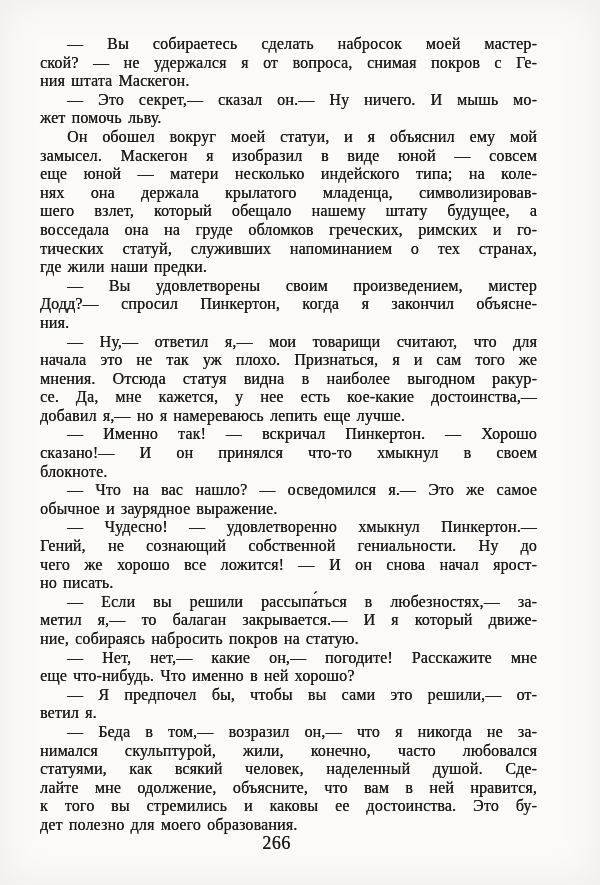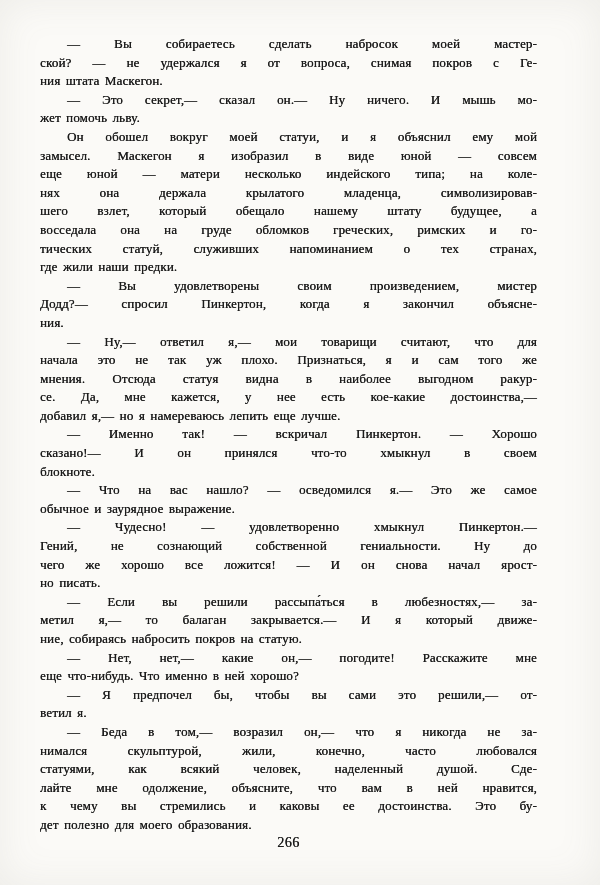--- a/index.html
+++ b/index.html
@@ -21,21 +21,21 @@
     position: absolute;
     left: 40px;
     top: 35px;
     width: 497px;
   }
   .para {
     margin: 0;
     padding: 0;
   }
   .line {
-    font-size: 13px;
+    font-size: 16px;
     line-height: 18.6px;
     height: 18.6px;
     text-align: justify;
     text-align-last: justify;
     word-spacing: 2px;
     letter-spacing: 0.15px;
     white-space: nowrap;
     text-shadow: 0.25px 0 0 currentColor;
     overflow: visible;
     font-family: Liberation Serif, serif;
@@ -43,24 +43,24 @@
   .line.last {
     text-align: left;
     text-align-last: left;
   }
   .para .line:first-child {
     text-indent: 27px;
   }
   .page-number {
     position: absolute;
     top: 833px;
-    left: 40px;
+    left: 28px;
     width: 497px;
     text-align: center;
-    font-size: 14px;
+    font-size: 18px;
     line-height: 20px;
     letter-spacing: 0.5px;
     text-shadow: 0.25px 0 0 currentColor;
   }
 </style>
 </head>
 <body>
 
 <div class="page">
   <div class="text-block" id="text-block">
@@ -121,18 +121,18 @@
       </div>
       <div class="para">
         <div class="line">— Я предпочел бы, чтобы вы сами это решили,— от-</div>
         <div class="line last">ветил я.</div>
       </div>
       <div class="para">
         <div class="line">— Беда в том,— возразил он,— что я никогда не за-</div>
         <div class="line">нимался скульптурой, жили, конечно, часто любовался</div>
         <div class="line">статуями, как всякий человек, наделенный душой. Сде-</div>
         <div class="line">лайте мне одолжение, объясните, что вам в ней нравится,</div>
-        <div class="line">к чему вы стремились и каковы ее достоинства. Это бу-</div>
+        <div class="line">к того вы стремились и каковы ее достоинства. Это бу-</div>
         <div class="line last">дет полезно для моего образования.</div>
       </div>
     </div>
   <div class="page-number">266</div>
 </div>
 
 </body></html>

